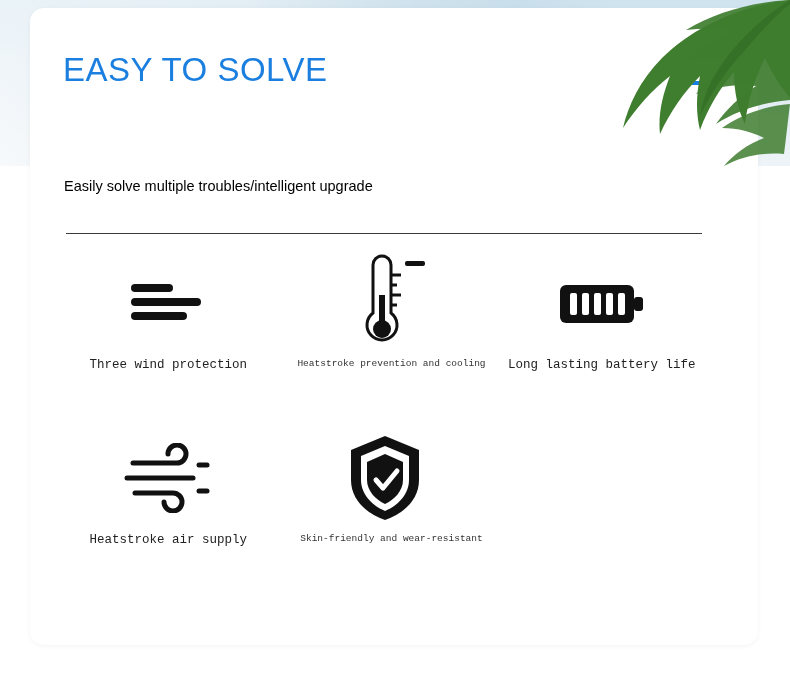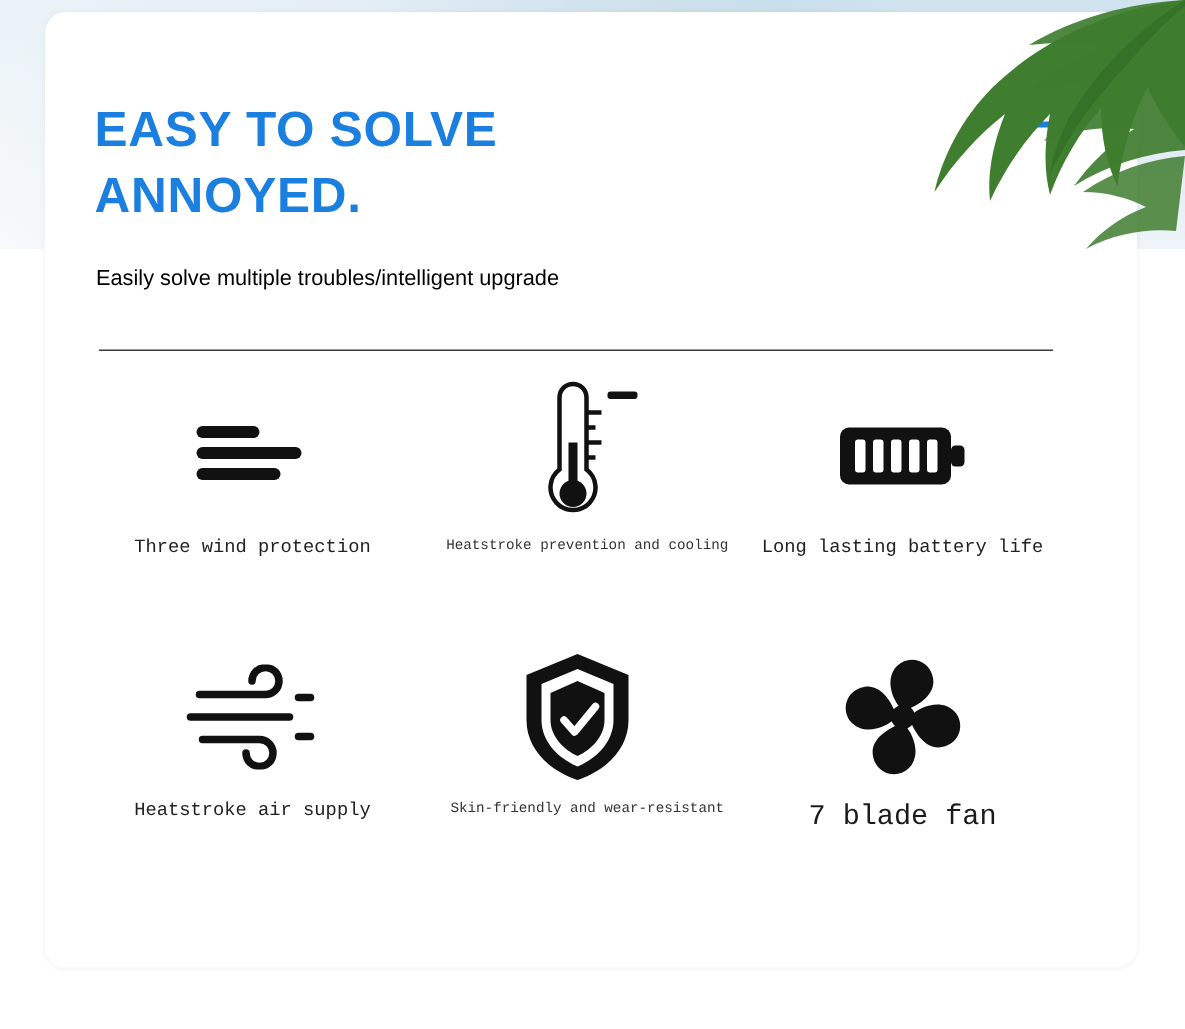--- a/index.html
+++ b/index.html
@@ -44,24 +44,24 @@
     top: 8px;
     width: 728px;
     height: 637px;
     background: #ffffff;
     border-radius: 14px;
     box-shadow: 0 1px 5px rgba(0,0,0,0.05);
   }
   .headline {
     position: absolute;
     left: 63px;
-    top: 64px;
+    top: 48px;
     width: 440px;
     color: #1b7fe0;
-    font-weight: bold;
+    font-weight: normal;
     font-size: 33px;
     line-height: 44px;
     letter-spacing: 0.5px;
   }
   .headline .l2 { display: block; }
   .subhead {
     position: absolute;
     left: 64px;
     top: 178px;
     font-size: 14.5px;
@@ -143,21 +143,20 @@
 <div id="page">
 
   <div class="banner">
     <div class="banner-blur"></div>
   </div>
 
   <div class="card"></div>
 
   <div class="headline">
     <span>EASY TO SOLVE</span>
-    <span class="l2">ANNOYED.</span>
   </div>
 
   <div class="hamburger">
     <span></span>
     <span></span>
     <span></span>
   </div>
 
   <svg class="palm" viewBox="0 0 300 210">
     <g fill="#3f7d2f">
@@ -241,29 +240,15 @@
         <svg width="80" height="96" viewBox="0 0 80 96">
           <path d="M40 6 L74 20 V50 C74 70 58 84 40 90 C22 84 6 70 6 50 V20 Z" fill="#111"></path>
           <path d="M40 16 L64 26 V50 C64 65 52 76 40 81 C28 76 16 65 16 50 V26 Z" fill="#ffffff"></path>
           <path d="M40 24 L58 32 V50 C58 61 49 70 40 74 C31 70 22 61 22 50 V32 Z" fill="#111"></path>
           <path d="M31 50 l7 8 l14 -17" stroke="#ffffff" stroke-width="5" fill="none" stroke-linecap="round" stroke-linejoin="round"></path>
         </svg>
       </div>
       <div class="cap small">Skin-friendly and wear-resistant</div>
     </div>
 
-    <div class="cell">
-      <div class="icon-wrap">
-        <svg width="96" height="96" viewBox="0 0 96 96">
-          <g fill="#111">
-            <path d="M48 44 C40 36 36 22 44 14 C52 6 66 10 68 22 C70 32 60 40 48 44 Z"></path>
-            <path d="M52 48 C60 40 74 36 82 44 C90 52 86 66 74 68 C64 70 56 60 52 48 Z"></path>
-            <path d="M48 52 C56 60 60 74 52 82 C44 90 30 86 28 74 C26 64 36 56 48 52 Z"></path>
-            <path d="M44 48 C36 56 22 60 14 52 C6 44 10 30 22 28 C32 26 40 36 44 48 Z"></path>
-            <circle cx="48" cy="48" r="8"></circle>
-          </g>
-        </svg>
-      </div>
-      <div class="cap big">7 blade fan</div>
-    </div>
 
   </div>
 </div>
 
 </body></html>

